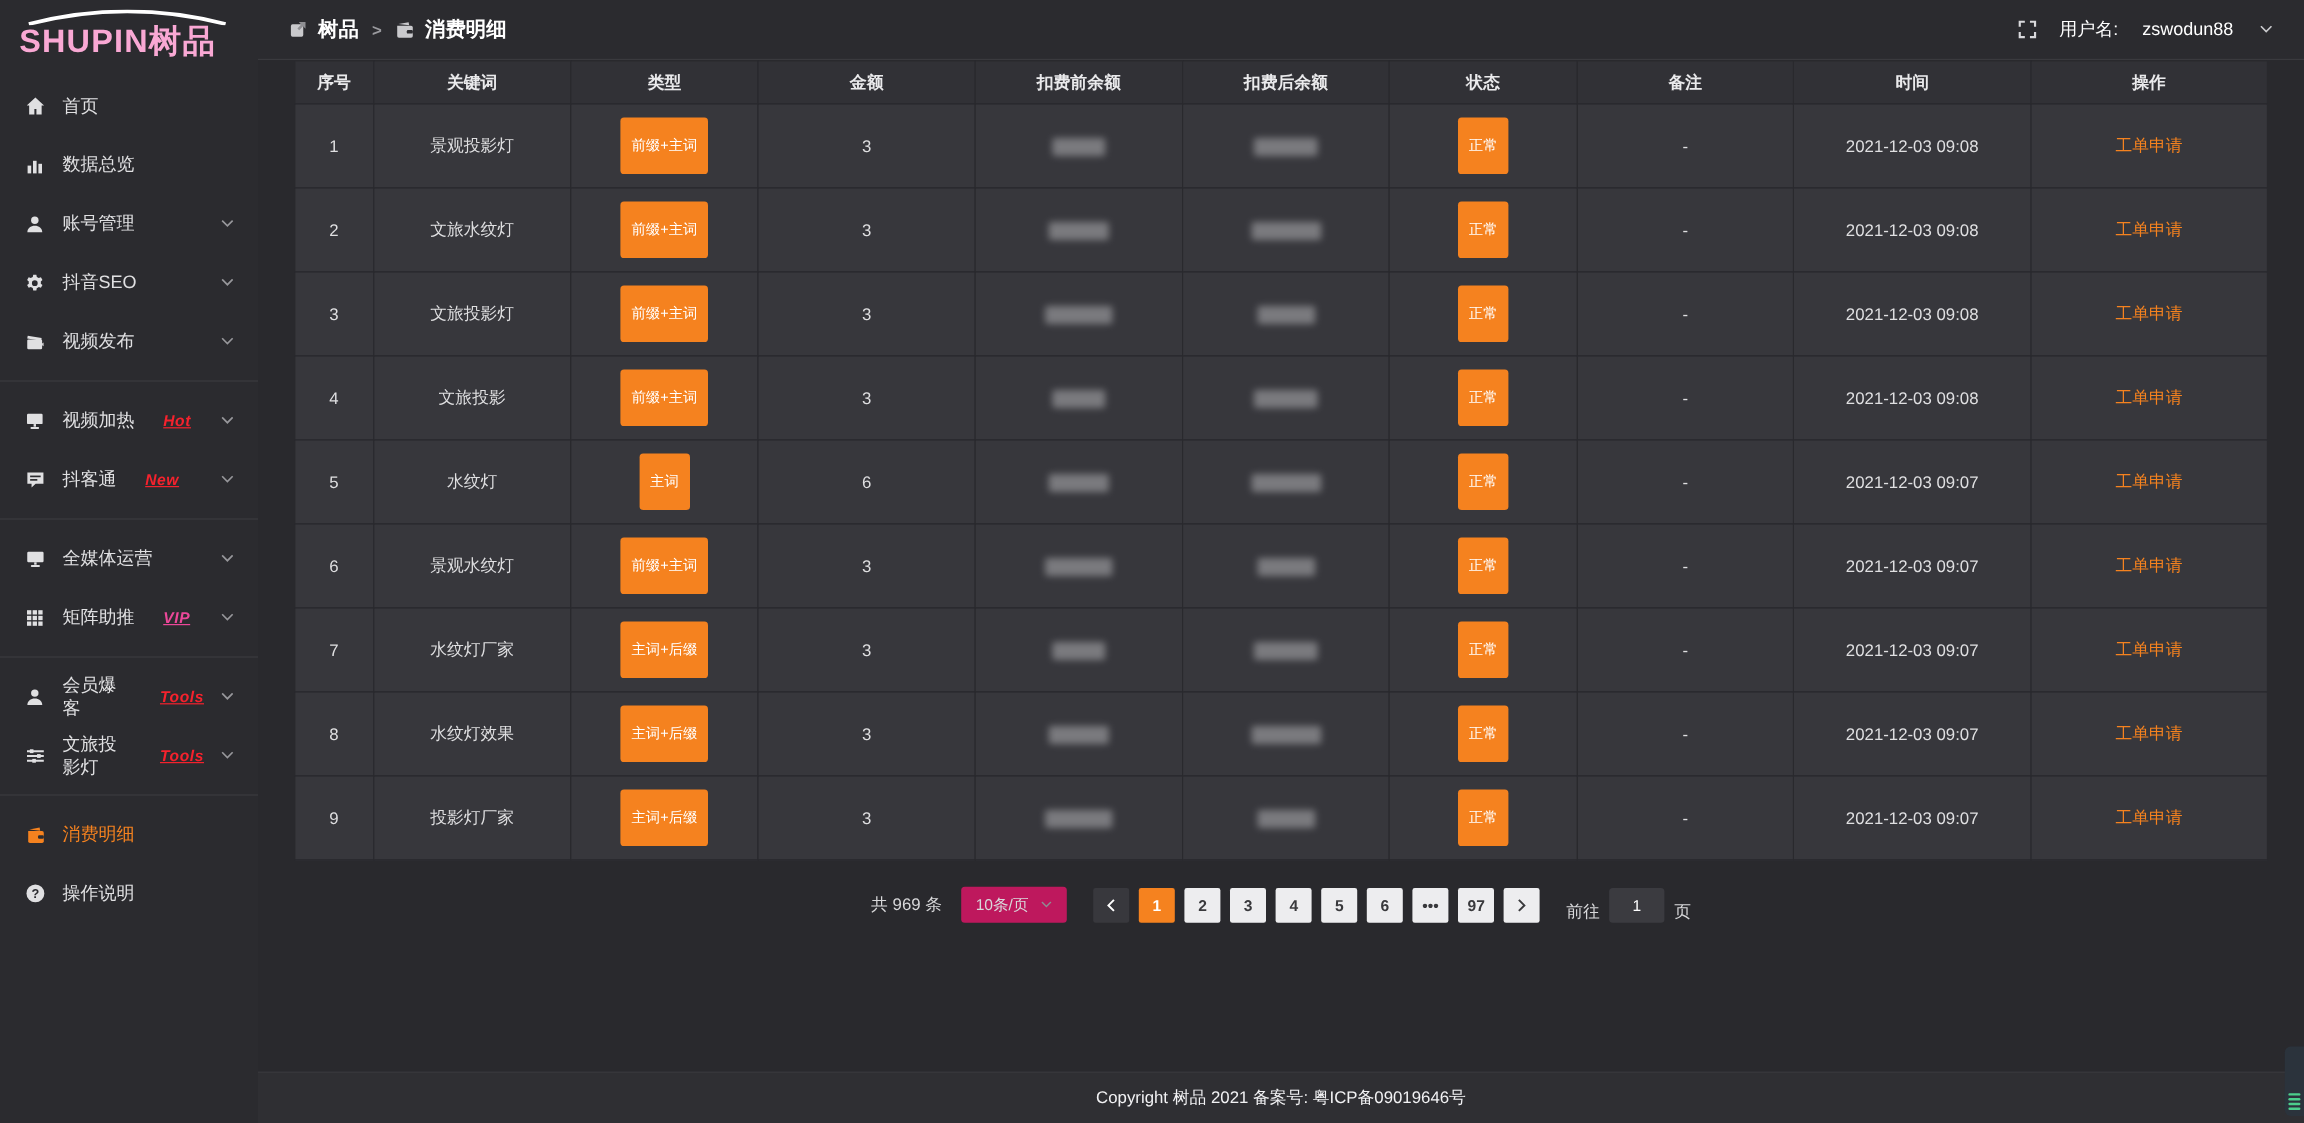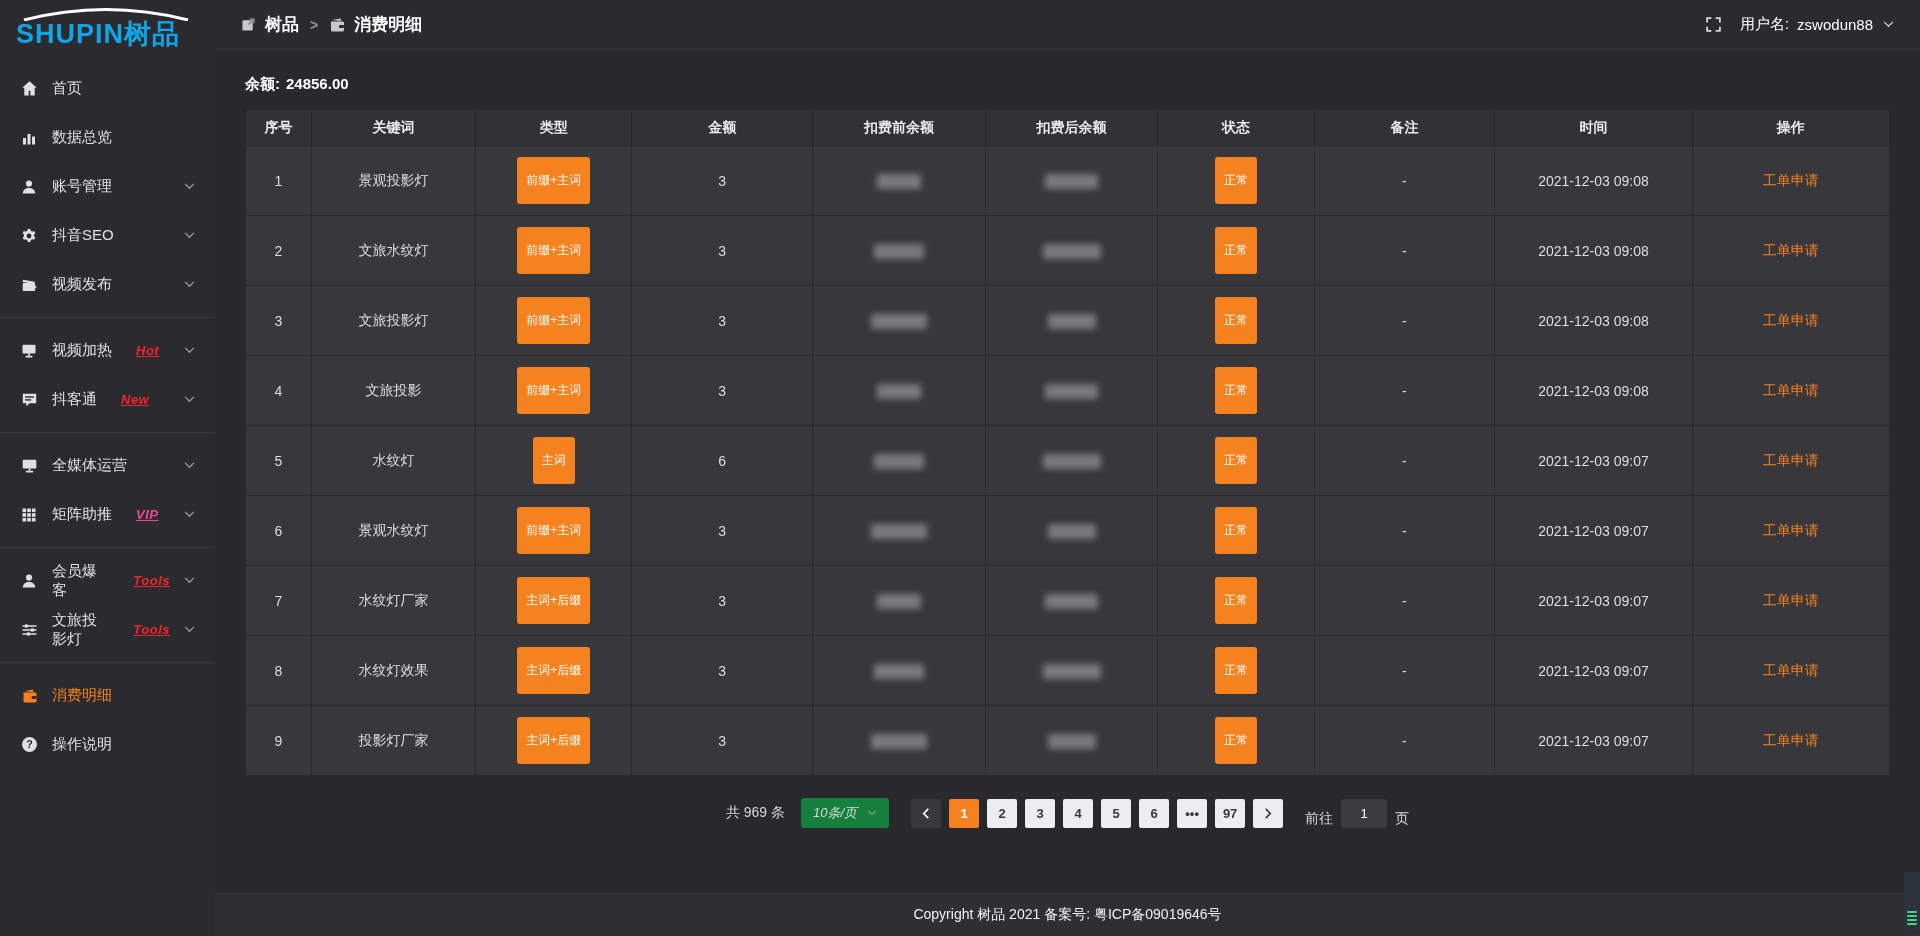--- a/index.html
+++ b/index.html
@@ -7,41 +7,41 @@
   body {
     font-family:"Liberation Sans","DejaVu Sans",sans-serif;
     background:#29292d; color:#e3e3e5; overflow:hidden; position:relative;
   }
   .app { display:flex; width:100%; height:100%; }
 
   
   .sidebar { width:215px; flex-shrink:0; background:#2b2b2f; display:flex; flex-direction:column; }
   .logo { padding:8px 0 0 16px; position:relative; }
   .logo-arc { display:block; margin-left:2px; }
-  .logo-text { font-size:27px; font-weight:800; color:#0ea5e9; letter-spacing:1px; line-height:1; white-space:nowrap; }
+  .logo-text { font-size:27px; font-weight:800; color:#f9a8d4; letter-spacing:1px; line-height:1; white-space:nowrap; }
   .menu { margin-top:16px; }
   .menu-item { height:49px; display:flex; align-items:center; padding:0 20px; gap:14px;
     font-size:15px; color:#e0e0e2; cursor:pointer; }
   .menu-item .mi-icon { width:18px; height:18px; display:flex; align-items:center; justify-content:center; color:#e0e0e2; flex-shrink:0; }
   .menu-item.active, .menu-item.active .mi-icon { color:#f5821f; }
   .mi-badge { font-style:italic; font-weight:bold; font-size:13px; margin-left:10px; letter-spacing:.5px;text-decoration:underline; }
   .mi-chevron { margin-left:auto; color:#97979b; display:flex; }
   .menu-divider { height:1px; background:#3b3b40; margin:8px 0; }
 
   
   .main { flex:1; display:flex; flex-direction:column; min-width:0; }
   .topbar { height:50px; flex-shrink:0; background:#2b2b2f; display:flex; align-items:center;
     padding:0 26px; border-bottom:1px solid #3a3a3e; }
   .breadcrumb { display:flex; align-items:center; gap:9px; font-size:17px; font-weight:600; color:#fff; }
   .bc-icon { display:flex; color:#c9c9cc; }
   .bc-sep { color:#9a9a9e; font-size:14px; font-weight:bold; padding:0 2px; }
   .bc-item { cursor:pointer; }
   .topbar-right { margin-left:auto; display:flex; align-items:center; gap:18px; }
   .fullscreen-btn { display:flex; cursor:pointer; color:#d9d9dc; }
-  .user-drop { display:flex; align-items:center; gap:8px; font-size:15px; color:#fff; cursor:pointer; }
+  .user-drop { display:flex; align-items:center; gap:20px; font-size:15px; color:#fff; cursor:pointer; }
   .user-drop .mi-chevron { margin-left:2px; }
 
   
   .content { flex:1; padding:0 30px; }
   .balance { margin:25px 0 15px; font-size:15px; font-weight:bold; color:#fff; }
   .balance b { margin-left:6px; }
 
   table.grid { width:100%; border-collapse:collapse; table-layout:fixed; }
   table.grid th { background:#313136; height:36px; font-size:14px; font-weight:bold; color:#eaeaec;
     border:1px solid #29292d; text-align:center; }
@@ -49,22 +49,22 @@
     border:1px solid #29292d; text-align:center; }
   .tag { display:inline-block; background:#f5821f; color:#fff; font-size:12px;
     padding:16px 9px; border-radius:3px; line-height:1.2; }
   .blur-block { display:inline-block; height:15px; background:#86868a; border-radius:2px;
     filter:blur(3px); opacity:.85; vertical-align:middle; }
   .action-link { color:#f5821f; cursor:pointer; }
 
   
   .pager { display:flex; align-items:center; justify-content:center; margin-top:22px; gap:8px; font-size:14px; }
   .pg-total { color:#d8d8da; font-size:14px; margin-right:8px; }
-  .pg-size { background:#15803d; color:#d8d8da; height:30px; border-radius:3px; padding:0 12px;
-    display:flex; align-items:center; gap:10px; font-size:13px; cursor:pointer; margin-right:14px;font-style:italic; }
+  .pg-size { background:#be185d; color:#d8d8da; height:30px; border-radius:3px; padding:0 12px;
+    display:flex; align-items:center; gap:10px; font-size:13px; cursor:pointer; margin-right:14px; }
   .pg-size .mi-chevron { color:#8d8d92; }
   .pbtn { min-width:30px; height:29px; padding:0 5px; background:#ededef; color:#39393c;
     display:flex; align-items:center; justify-content:center; border-radius:2px;
     font-size:13px; font-weight:bold; cursor:pointer; }
   .pbtn.prev { background:#38383d; color:#fff; }
   .pbtn.active { background:#f5821f; color:#fff; }
   .pg-goto { display:flex; align-items:flex-end; gap:8px; margin-left:14px; color:#d8d8da; font-size:14px; }
   .pg-input { width:46px; height:29px; background:#3b3b40; border:none; border-radius:3px;
     color:#fff; text-align:center; font-size:13px; font-family:inherit; }
 
@@ -315,23 +315,20 @@
           <span class="mi-chevron">
               <svg width="11" height="7" viewBox="0 0 12 8" fill="none" stroke="#c9c9cc" stroke-width="1.6">
                 <polyline points="1,1 6,6 11,1"></polyline>
               </svg>
             </span>
         </span>
       </div>
     </header>
 
     <section class="content">
-      <div class="balance">
-        <span>余额:</span><b>24856.00</b>
-      </div>
 
       <table class="grid">
         <colgroup>
           <col style="width:4%">
             <col style="width:10%">
             <col style="width:9.5%">
             <col style="width:11%">
           <col style="width:10.5%">
             <col style="width:10.5%">
             <col style="width:9.5%">

